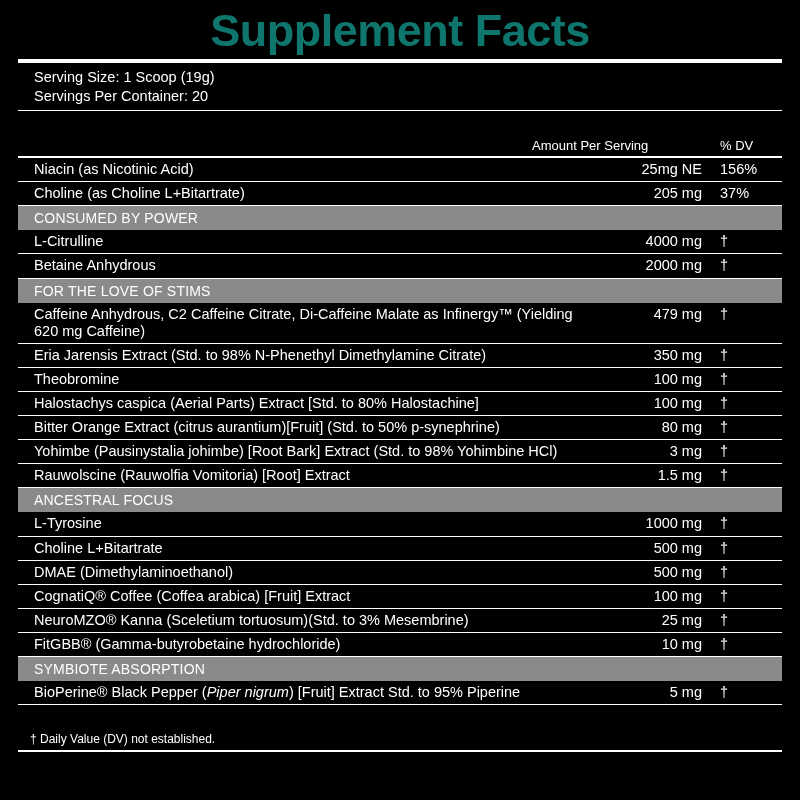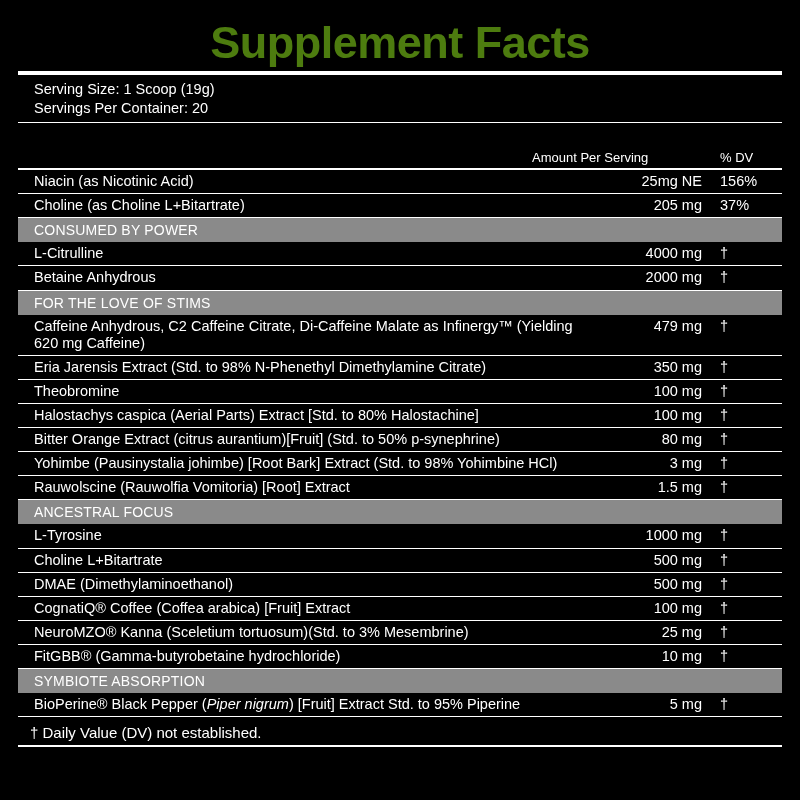--- a/index.html
+++ b/index.html
@@ -21,23 +21,23 @@
     background: #000;
     box-sizing: border-box;
     padding: 0 18px;
   }
   .title {
     text-align: center;
     font-size: 45px;
     font-weight: bold;
     letter-spacing: -0.5px;
     line-height: 1;
-    padding-top: 20px;
+    padding-top: 8px;
     padding-bottom: 6px;
-    color: #4d7c0f;
+    color: #0f766e;
     white-space: nowrap;
   }
   .rule-thick {
     height: 4px;
     background: #fff;
     margin: 0 0 0 0;
   }
   .rule-thin {
     height: 1px;
     background: #fff;
@@ -102,22 +102,23 @@
     white-space: nowrap;
   }
   tr.group td {
     background: #8a8a8a;
     color: #fff;
     font-size: 14px;
     padding: 4px 0 4px 16px !important;
     letter-spacing: 0.2px;
   }
   .footnote {
-    font-size: 15px;
+    font-size: 12px;
     padding: 7px 0 0 12px;
+    margin-top: 20px;
   }
   .footer-rule {
     height: 2px;
     background: #fff;
     margin-top: 4px;
   }
   .italic { font-style: italic; }
 </style>
 </head>
 <body>

